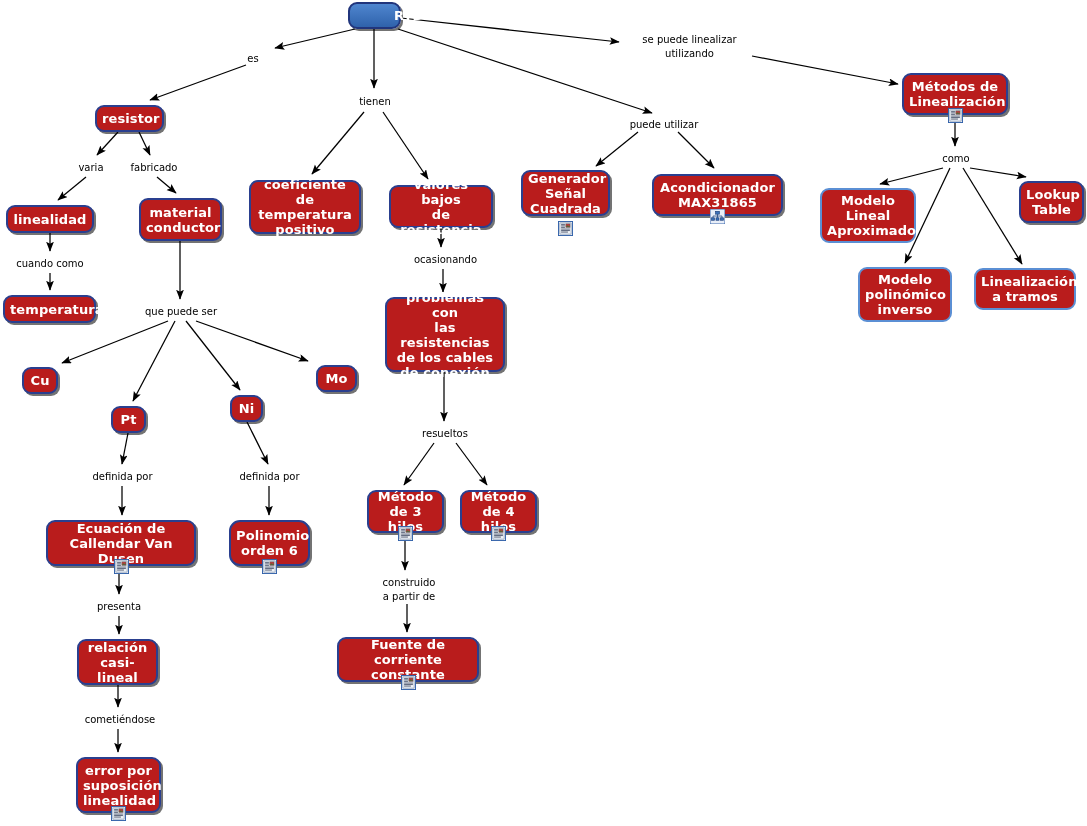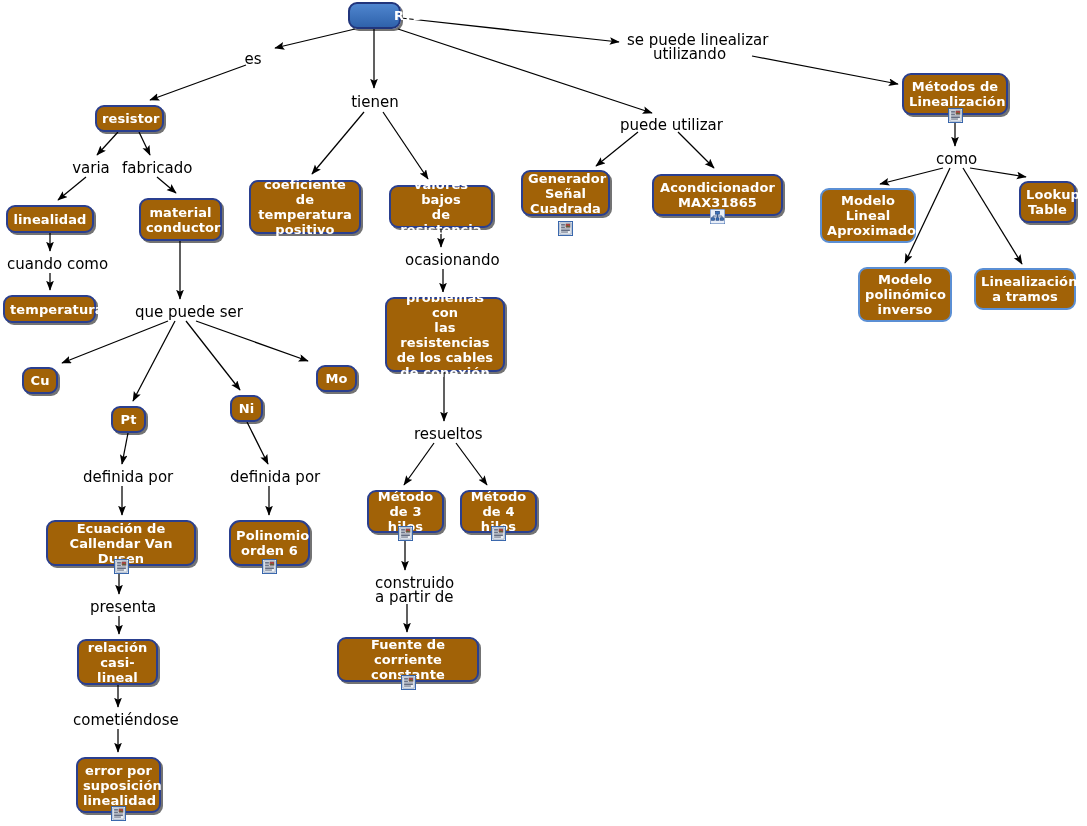--- a/index.html
+++ b/index.html
@@ -22,21 +22,21 @@
     pointer-events:none;
   }
   .node{
     position:absolute;
     box-sizing:border-box;
     display:flex;
     align-items:center;
     justify-content:center;
     text-align:center;
     border-radius:9px;
-    background:#a16207;
+    background:#b91c1c;
     border:2px solid #2a3f8f;
     color:#ffffff;
     font-weight:bold;
     font-size:13px;
     line-height:15px;
     letter-spacing:0.1px;
     box-shadow:2px 2px 0 rgba(0,0,0,0.55);
     padding:2px 5px;
     z-index:3;
   }
@@ -45,21 +45,21 @@
     box-shadow:none;
   }
   .node.root{
     background:linear-gradient(to bottom,#4f86cf 0%,#2f62ab 100%);
     border:2px solid #21357c;
   }
   .node-label{ display:block; width:100%; }
 
   .edge-label{
     position:absolute;
-    font-size:15px;
+    font-size:10px;
     line-height:14px;
     color:#000000;
     font-weight:normal;
     white-space:pre;
     text-align:center;
     z-index:2;
     background:transparent;
   }
 
   
@@ -198,21 +198,21 @@
             <path d="M3.3,6.8 L7.4,6.8"></path>
             <path d="M3.3,8.6 L12.7,8.6"></path>
             <path d="M3.3,10.2 L12.7,10.2"></path>
             <path d="M3.3,11.8 L10.6,11.8"></path>
           </g>
         </svg>
       </span>
       <div class="node soft" style="left: 820px; top: 188px; width: 96px; height: 55px;">
         <span class="node-label">Modelo<br>Lineal<br>Aproximado</span>
       </div>
-      <div class="node" style="left: 1019px; top: 181px; width: 57px; height: 42px;">
+      <div class="node" style="left: 1019px; top: 181px; width: 65px; height: 42px;">
         <span class="node-label">Lookup<br>Table</span>
       </div>
       <div class="node soft" style="left: 858px; top: 267px; width: 94px; height: 55px;">
         <span class="node-label">Modelo<br>polinómico<br>inverso</span>
       </div>
       <div class="node soft" style="left: 974px; top: 268px; width: 102px; height: 42px;">
         <span class="node-label">Linealización<br>a tramos</span>
       </div>
       <div class="node" style="left: 22px; top: 367px; width: 36px; height: 27px;">
         <span class="node-label">Cu</span>

